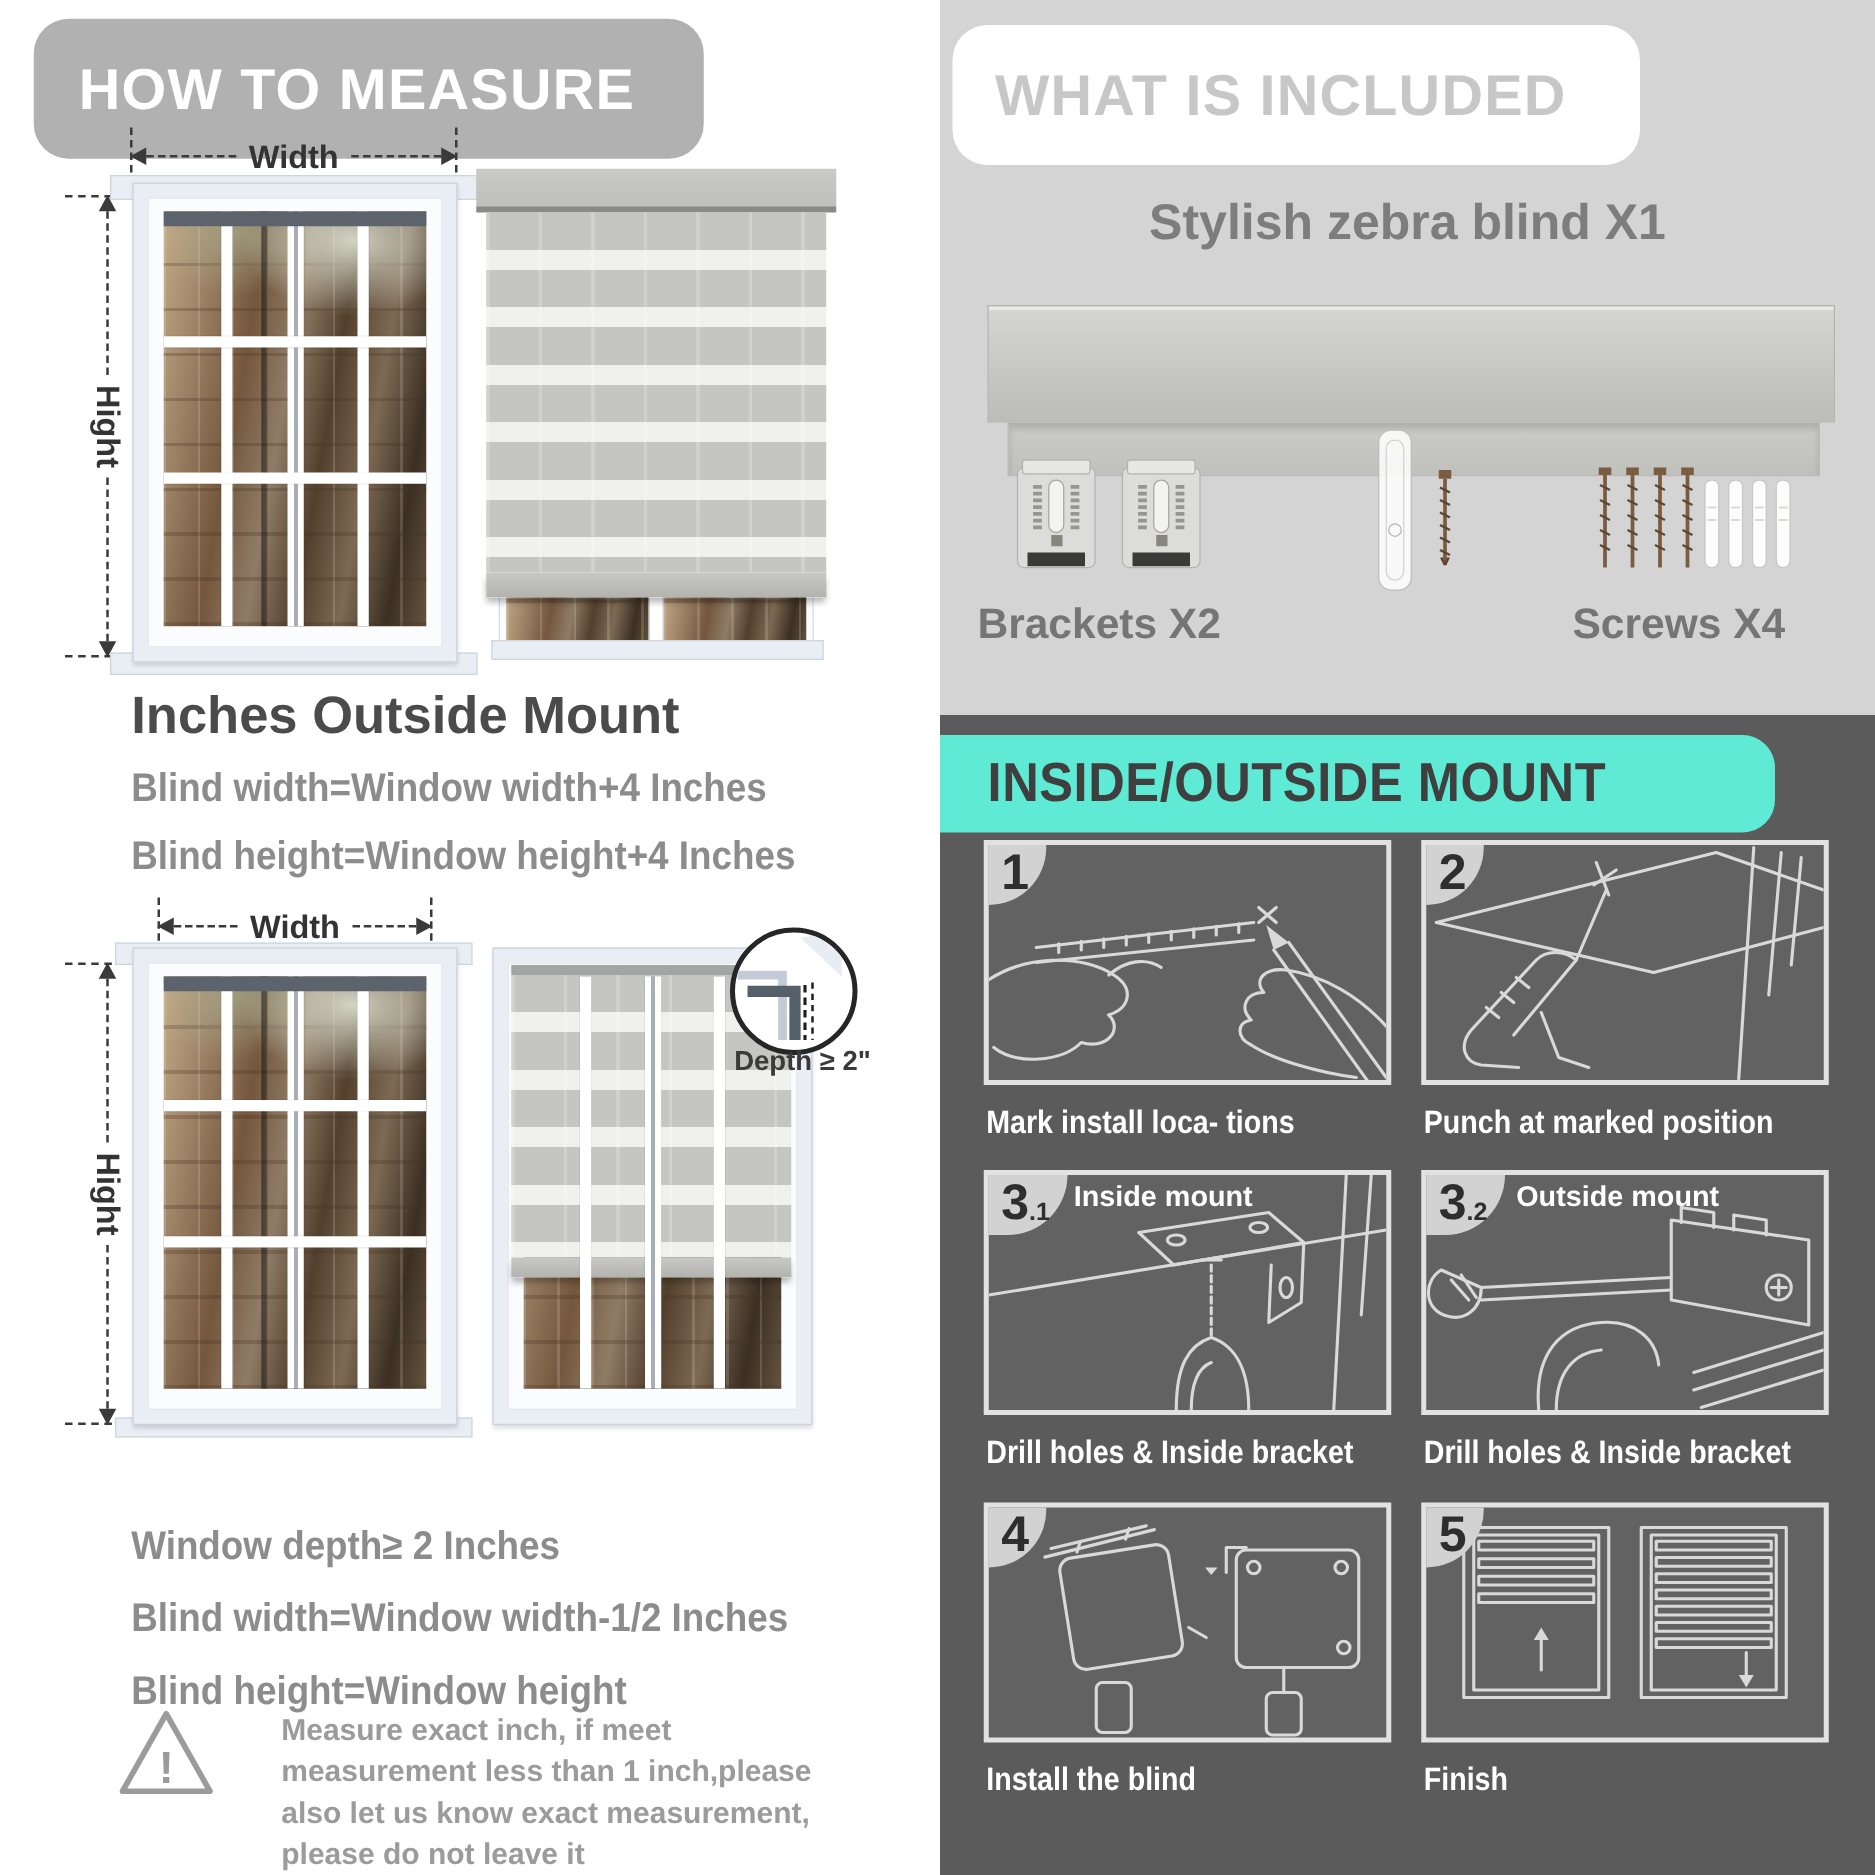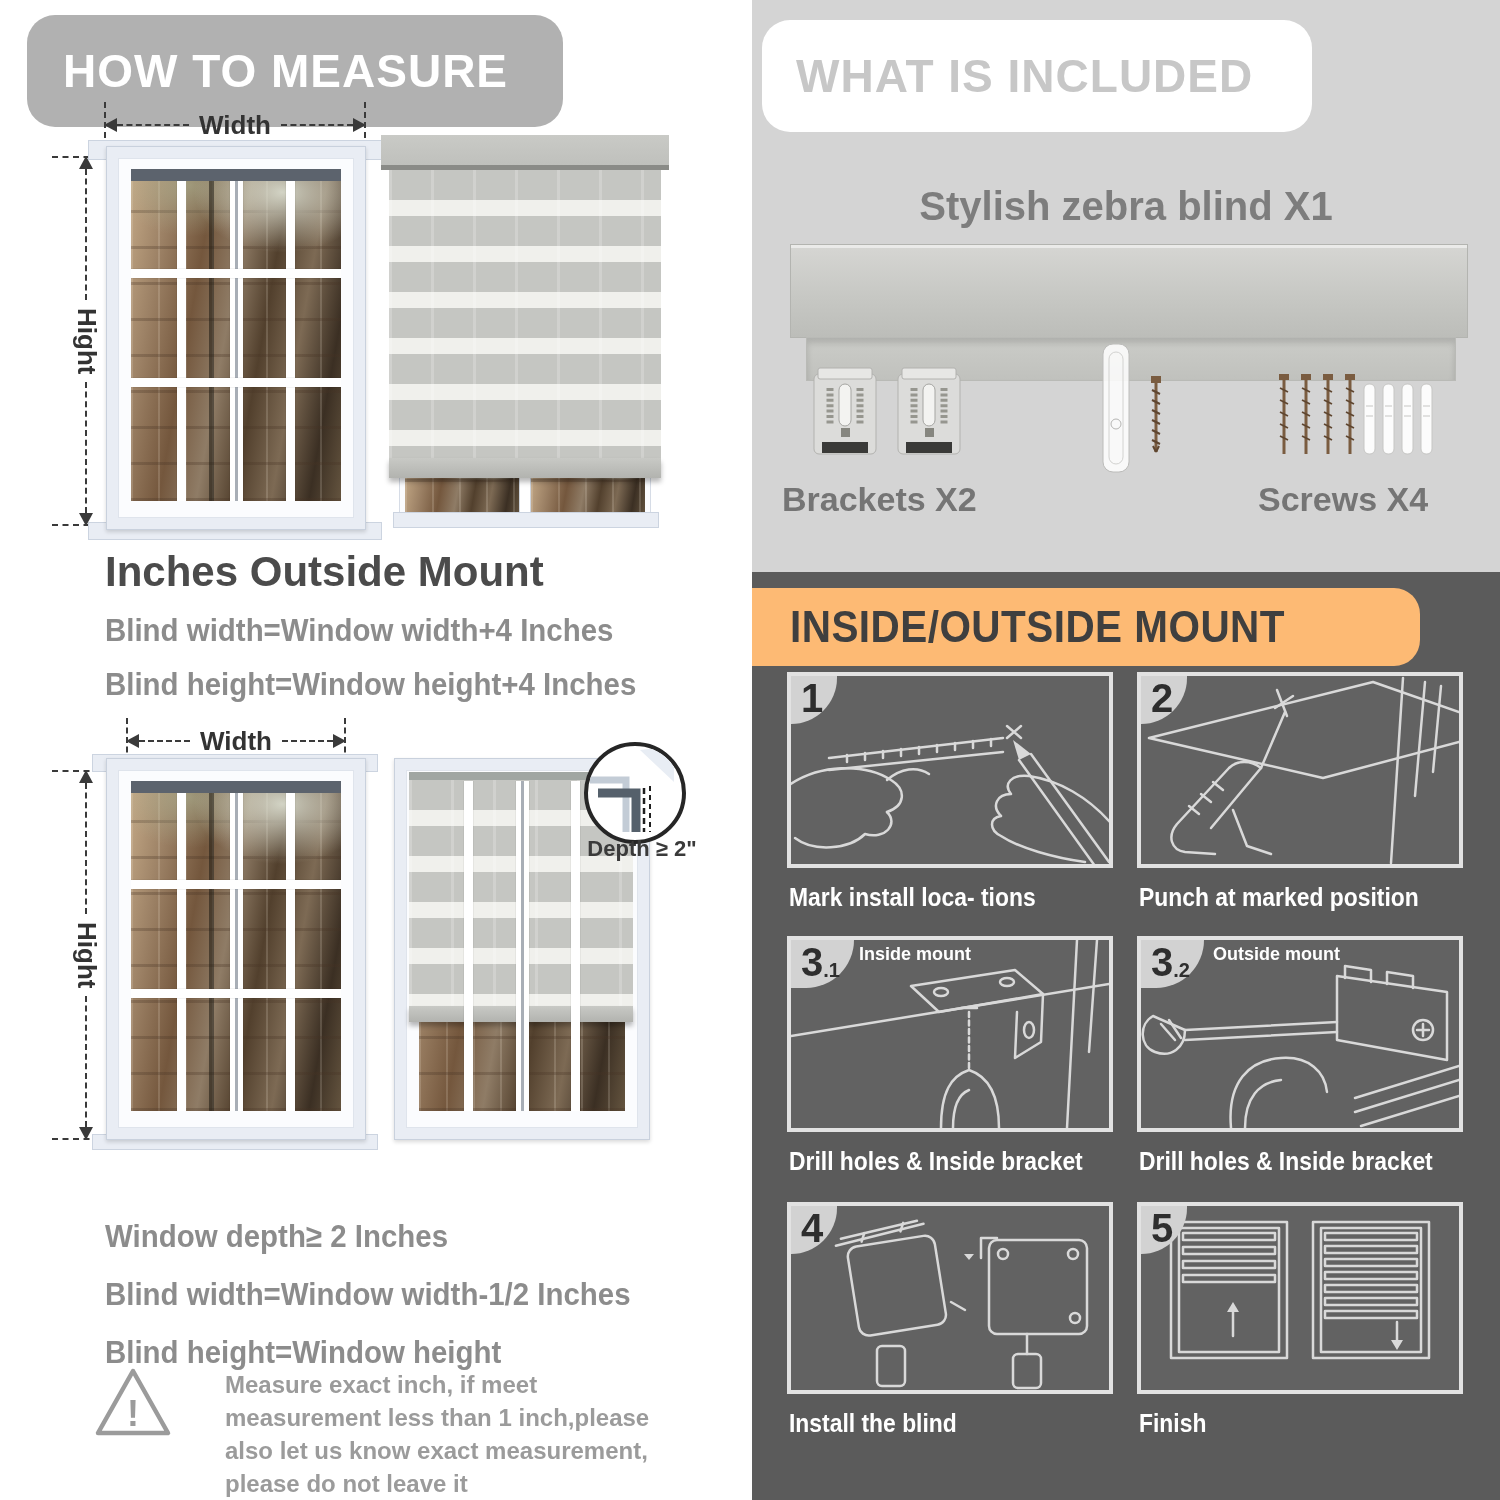--- a/index.html
+++ b/index.html
@@ -5,21 +5,21 @@
   html,body{margin:0;padding:0;background:#fff;}
   .canvas{position:relative;width:1500px;height:1500px;background:#fff;overflow:hidden;
           font-family:"Liberation Sans", sans-serif;}
 
   
   .hdr{position:absolute;border-radius:28px;display:flex;align-items:center;font-weight:bold;}
   .hdr-left{left:27px;top:15px;width:500px;height:112px;background:#b1b1b1;color:#ffffff;
             font-size:46px;padding-left:36px;letter-spacing:1px;}
   .hdr-right{left:762px;top:20px;width:516px;height:112px;background:#ffffff;color:#c7c7c7;
              font-size:46px;padding-left:34px;letter-spacing:1px;}
-  .hdr-mount{left:752px;top:588px;width:630px;height:78px;background:#fdba74;color:#3f3f3f;
+  .hdr-mount{left:752px;top:588px;width:630px;height:78px;background:#5eead4;color:#3f3f3f;
              font-size:44px;padding-left:38px;border-radius:0 26px 26px 0;letter-spacing:.5px;}
   .cond{transform:scaleX(.92);transform-origin:left center;white-space:nowrap;}
 
   
   .sec-title{position:absolute;left:105px;color:#4b4b4b;font-size:42px;font-weight:bold;}
   .rule{position:absolute;left:105px;color:#8c8c8c;font-size:32px;font-weight:bold;}
   .warn-text{position:absolute;left:185px;top:1368px;width:470px;color:#9b9b9b;
              font-size:24px;font-weight:bold;line-height:1.38;margin-left:40px;}
 
   
@@ -70,36 +70,36 @@
   .mag{position:absolute;border:4px solid #262626;border-radius:50%;background:#fff;overflow:hidden;}
   .depth-note{position:absolute;color:#3a3a3a;font-size:22px;font-weight:bold;text-align:center;}
 
   
   .warn-icon{position:absolute;left:93px;top:1364px;}
 
   
   .panel-light{position:absolute;left:752px;top:0;width:748px;height:572px;background:#d4d4d4;}
   .panel-dark{position:absolute;left:752px;top:572px;width:748px;height:928px;background:#5b5b5b;}
   .product-title{position:absolute;left:752px;top:156px;width:748px;text-align:center;
-                 color:#7d7d7d;font-size:40px;font-weight:bold;margin-top:28px;}
+                 color:#7d7d7d;font-size:40px;font-weight:bold;}
   .rail-main{position:absolute;left:790px;top:244px;width:676px;height:92px;border:1px solid #b3b4b0;
              background:linear-gradient(180deg,#d6d6d3 0%,#c7c8c4 55%,#bcbdb9 100%);
              box-shadow:inset 0 3px 0 rgba(255,255,255,.5);}
   .rail-lip{position:absolute;left:806px;top:337px;width:648px;height:42px;border:1px solid #b9bab6;
             background:linear-gradient(180deg,#cbccc8,#c0c1bd);box-shadow:inset 0 5px 6px rgba(0,0,0,.14);}
   .acc-label{position:absolute;top:480px;color:#757575;font-size:34px;font-weight:bold;text-align:left;}
   .acc{position:absolute;}
 
   
   .timg{position:absolute;width:318px;height:188px;border:4px solid #e2e2e2;background:#626262;overflow:hidden;}
   .badge{position:absolute;top:0;left:0;height:48px;background:#d2d2d2;border-radius:0 0 54px 0;
          color:#2e2e2e;font-weight:bold;display:flex;align-items:flex-start;padding:0 14px 0 10px;z-index:3;}
   .badge .n{font-size:40px;line-height:44px;}
   .badge .s{font-size:20px;line-height:20px;margin-top:20px;}
-  .step-title{position:absolute;left:72px;top:8px;color:#fff;font-size:18px;font-weight:bold;z-index:3;}
+  .step-title{position:absolute;left:72px;top:8px;color:#fff;font-size:23px;font-weight:bold;z-index:3;}
   .step-cap{position:absolute;color:#ffffff;font-size:26px;font-weight:bold;
             transform:scaleX(.88);transform-origin:left center;white-space:nowrap;}
   .art{position:absolute;inset:0;width:100%;height:100%;}
   .art path,.art line,.art rect,.art circle,.art ellipse,.art polyline
       {fill:none;stroke:#d9d9d9;stroke-width:2.5;stroke-linecap:round;stroke-linejoin:round;}
   .art .fill{fill:#d9d9d9;stroke:none;}
 </style>
 </head>
 <body>
 

